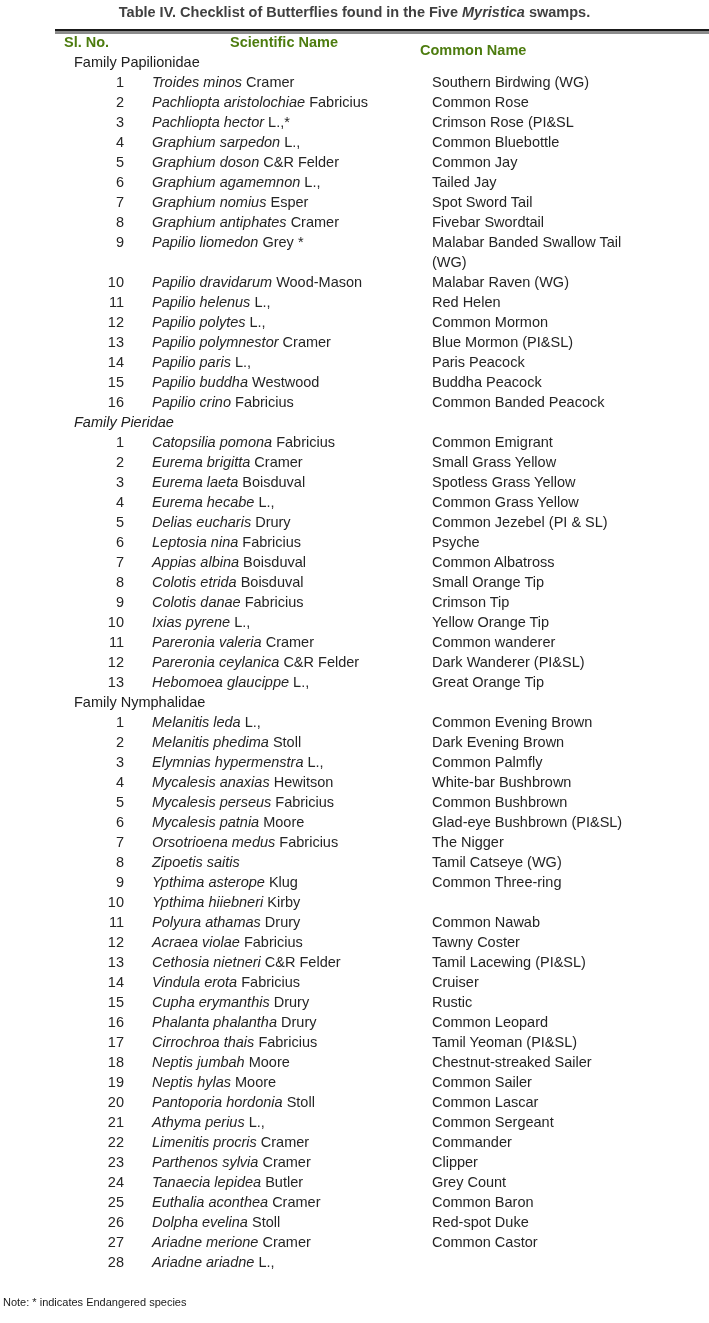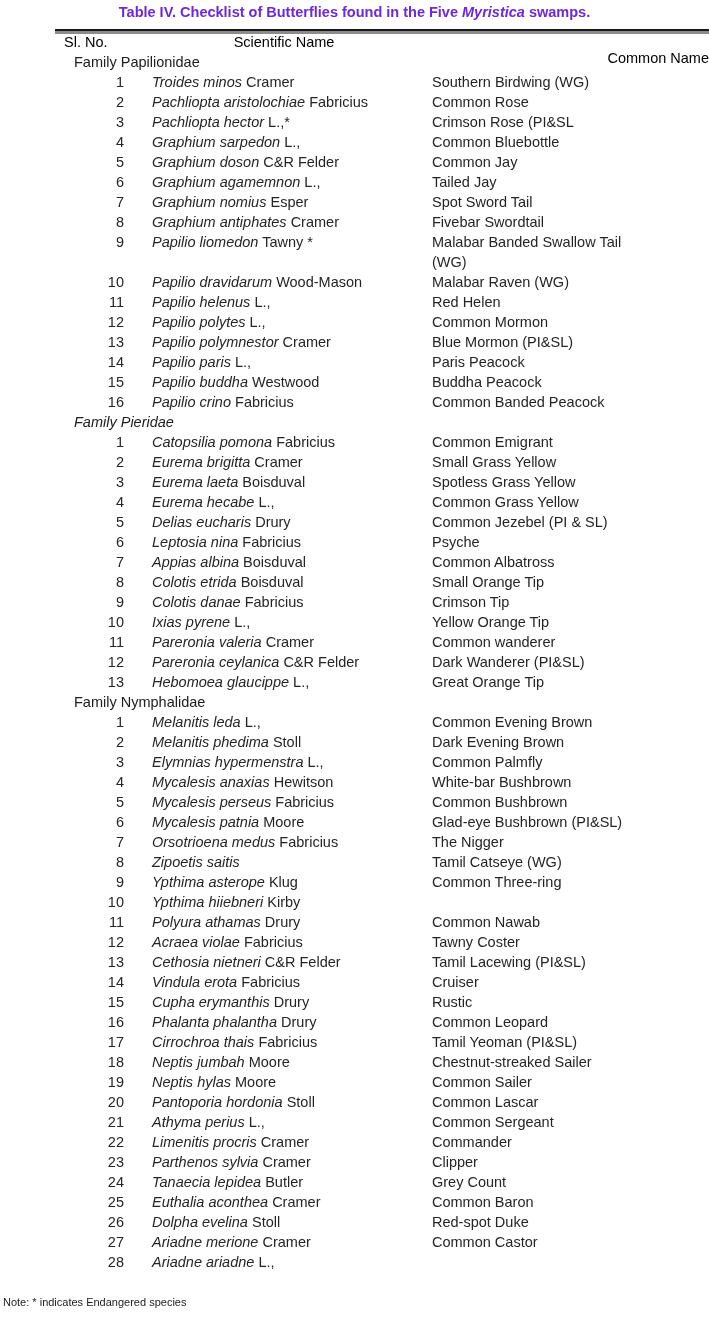--- a/index.html
+++ b/index.html
@@ -8,35 +8,35 @@
     background: #ffffff;
     font-family: "Liberation Sans", sans-serif;
     color: #1d1d1d;
     -webkit-font-smoothing: antialiased;
   }
   .page { position: relative; width: 709px; height: 1323px; overflow: hidden; }
 
   .doc-title {
     position: absolute; top: 3px; left: 0; width: 709px;
     text-align: center; font-weight: bold; font-size: 14.5px; line-height: 18px;
-    color: #6d28d9;
+    color: #404040;
   }
   .doc-title .it { font-style: italic; }
 
   .head-rule {
     position: absolute; top: 29px; left: 55px; width: 654px; height: 5px;
   }
   .head-rule .dark { height: 2px; background: #1a1a1a; }
   .head-rule .gray { height: 3px; background: #8c8c8c; }
 
   .thead { position: absolute; top: 34px; left: 0; width: 709px; height: 18px;
-           font-weight: normal; font-size: 14.5px; color: #000000; }
+           font-weight: bold; font-size: 14.5px; color: #4d7c0f; }
   .th-sl  { position: absolute; left: 64px; top: 0; }
   .th-sci { position: absolute; left: 144px; top: 0; width: 280px; text-align: center; }
-  .th-com { position: absolute; left: 420px; top: 16px; width: 289px; text-align: right; }
+  .th-com { position: absolute; left: 420px; top: 8px; width: 289px; text-align: left; }
 
   .tbody { position: absolute; top: 52px; left: 12px; width: 709px; font-size: 14.5px; }
 
   .family-name { margin-left: 62px; line-height: 20px; color: #202020; }
   .family-name.italic { font-style: italic; }
 
   .species-row {
     display: grid;
     grid-template-columns: 112px 308px 289px;
     line-height: 20px;
@@ -105,21 +105,21 @@
         <div class="cell-sci"><span class="sci">Graphium nomius</span> <span>Esper</span></div>
         <div class="cell-com">Spot Sword Tail</div>
       </div>
       <div class="species-row">
         <div class="cell-no">8</div>
         <div class="cell-sci"><span class="sci">Graphium antiphates</span> <span>Cramer</span></div>
         <div class="cell-com">Fivebar Swordtail</div>
       </div>
       <div class="species-row">
         <div class="cell-no">9</div>
-        <div class="cell-sci"><span class="sci">Papilio liomedon</span> <span>Tawny *</span></div>
+        <div class="cell-sci"><span class="sci">Papilio liomedon</span> <span>Grey *</span></div>
         <div class="cell-com">Malabar Banded Swallow Tail
 (WG)</div>
       </div>
       <div class="species-row">
         <div class="cell-no">10</div>
         <div class="cell-sci"><span class="sci">Papilio dravidarum</span> <span>Wood-Mason</span></div>
         <div class="cell-com">Malabar Raven (WG)</div>
       </div>
       <div class="species-row">
         <div class="cell-no">11</div>

